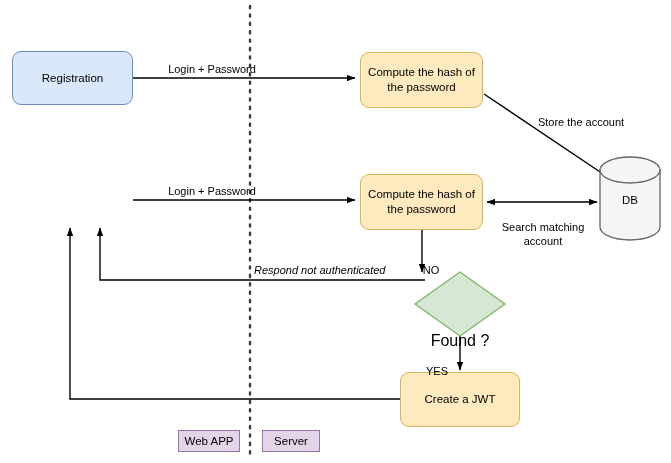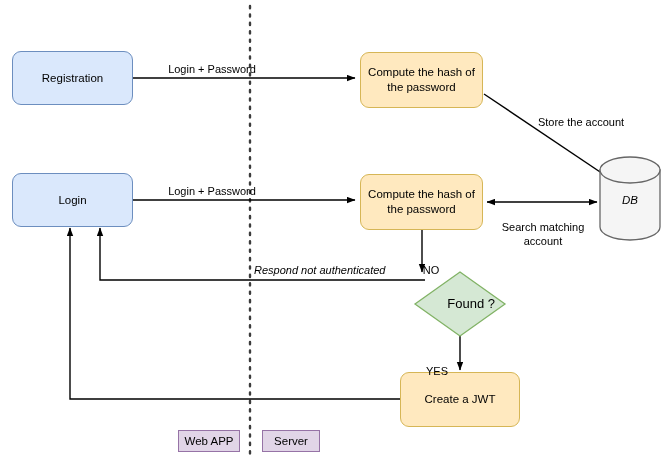--- a/index.html
+++ b/index.html
@@ -60,31 +60,31 @@
     color: #000000;
     line-height: 1.25;
     text-align: center;
     z-index: 4;
     background: transparent;
     white-space: pre-line;
   }
   .diamond-label {
     position: absolute;
     z-index: 4;
-    font-size: 13px;
+    font-size: 16px;
     color: #000;
-    text-align: right;
+    text-align: center;
+    margin-top: 36px;
   }
   .db-label {
     position: absolute;
     z-index: 4;
     font-size: 11.5px;
     color: #000;
     text-align: center;
-    font-style: italic;
   }
 </style>
 </head>
 <body>
 
 <div id="canvas">
 
   <svg class="layer" viewBox="0 0 671 463">
     <defs>
       <marker id="arrow" markerWidth="9" markerHeight="9" refX="8" refY="3.2" orient="auto" markerUnits="userSpaceOnUse">
@@ -118,23 +118,20 @@
     <g>
       <path d="M600,170 L600,227 A30,13 0 0 0 660,227 L660,170 Z" fill="#f5f5f5" stroke="#666666" stroke-width="1.3"></path>
       <ellipse cx="630" cy="170" rx="30" ry="13" fill="#f5f5f5" stroke="#666666" stroke-width="1.3"></ellipse>
     </g>
   </svg>
 
   <div class="node proc blue" style="left:12px; top:51px; width:121px; height:54px;">
     <span>Registration</span>
   </div>
 
-  <div class="node proc blue" style="left:12px; top:173px; width:121px; height:54px;">
-    <span>Login</span>
-  </div>
 
   <div class="node proc yellow" style="left:360px; top:52px; width:123px; height:56px;">
     <span>Compute the hash of the password</span>
   </div>
 
   <div class="node proc yellow" style="left:360px; top:174px; width:123px; height:56px;">
     <span>Compute the hash of the password</span>
   </div>
 
   <div class="node proc yellow" style="left:400px; top:372px; width:120px; height:55px;">

